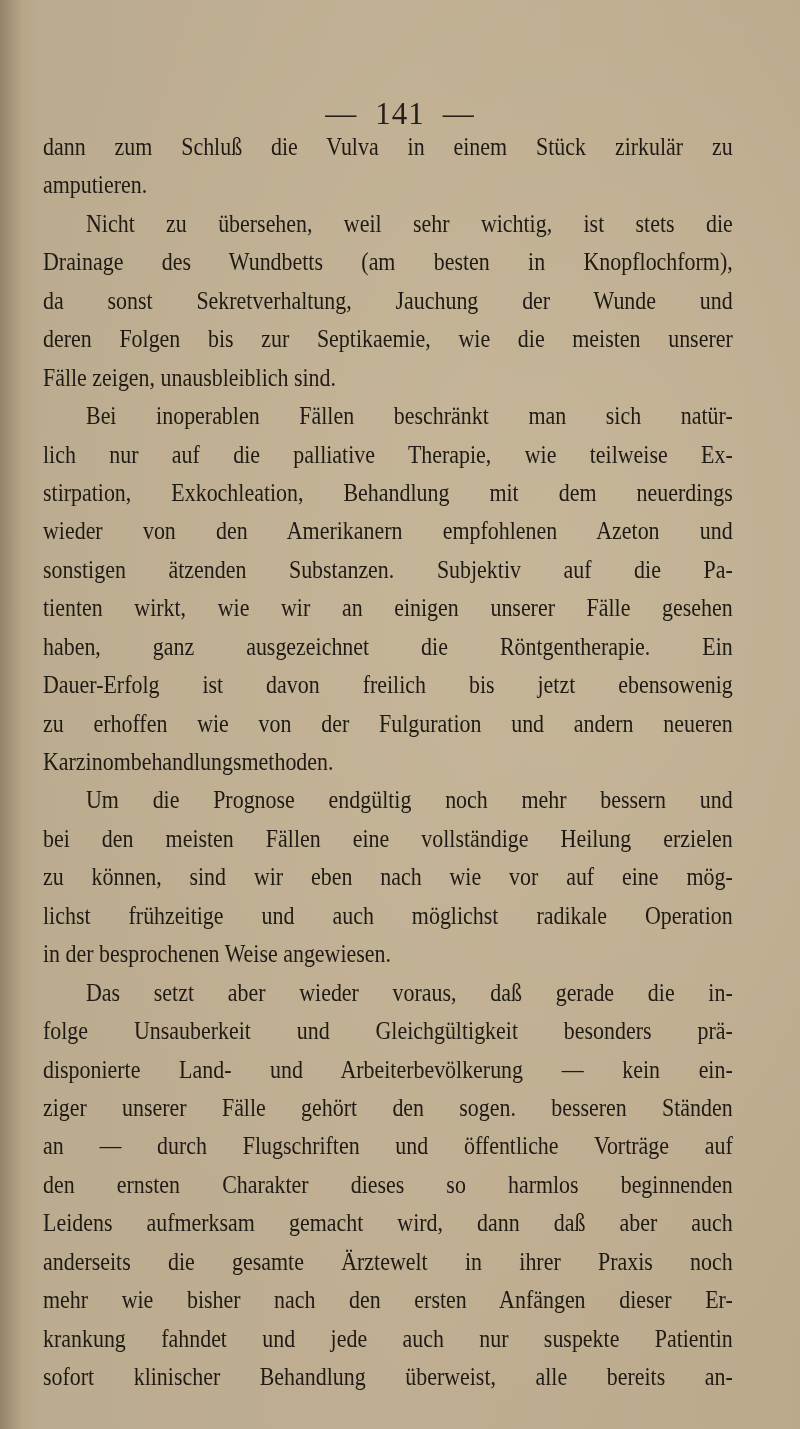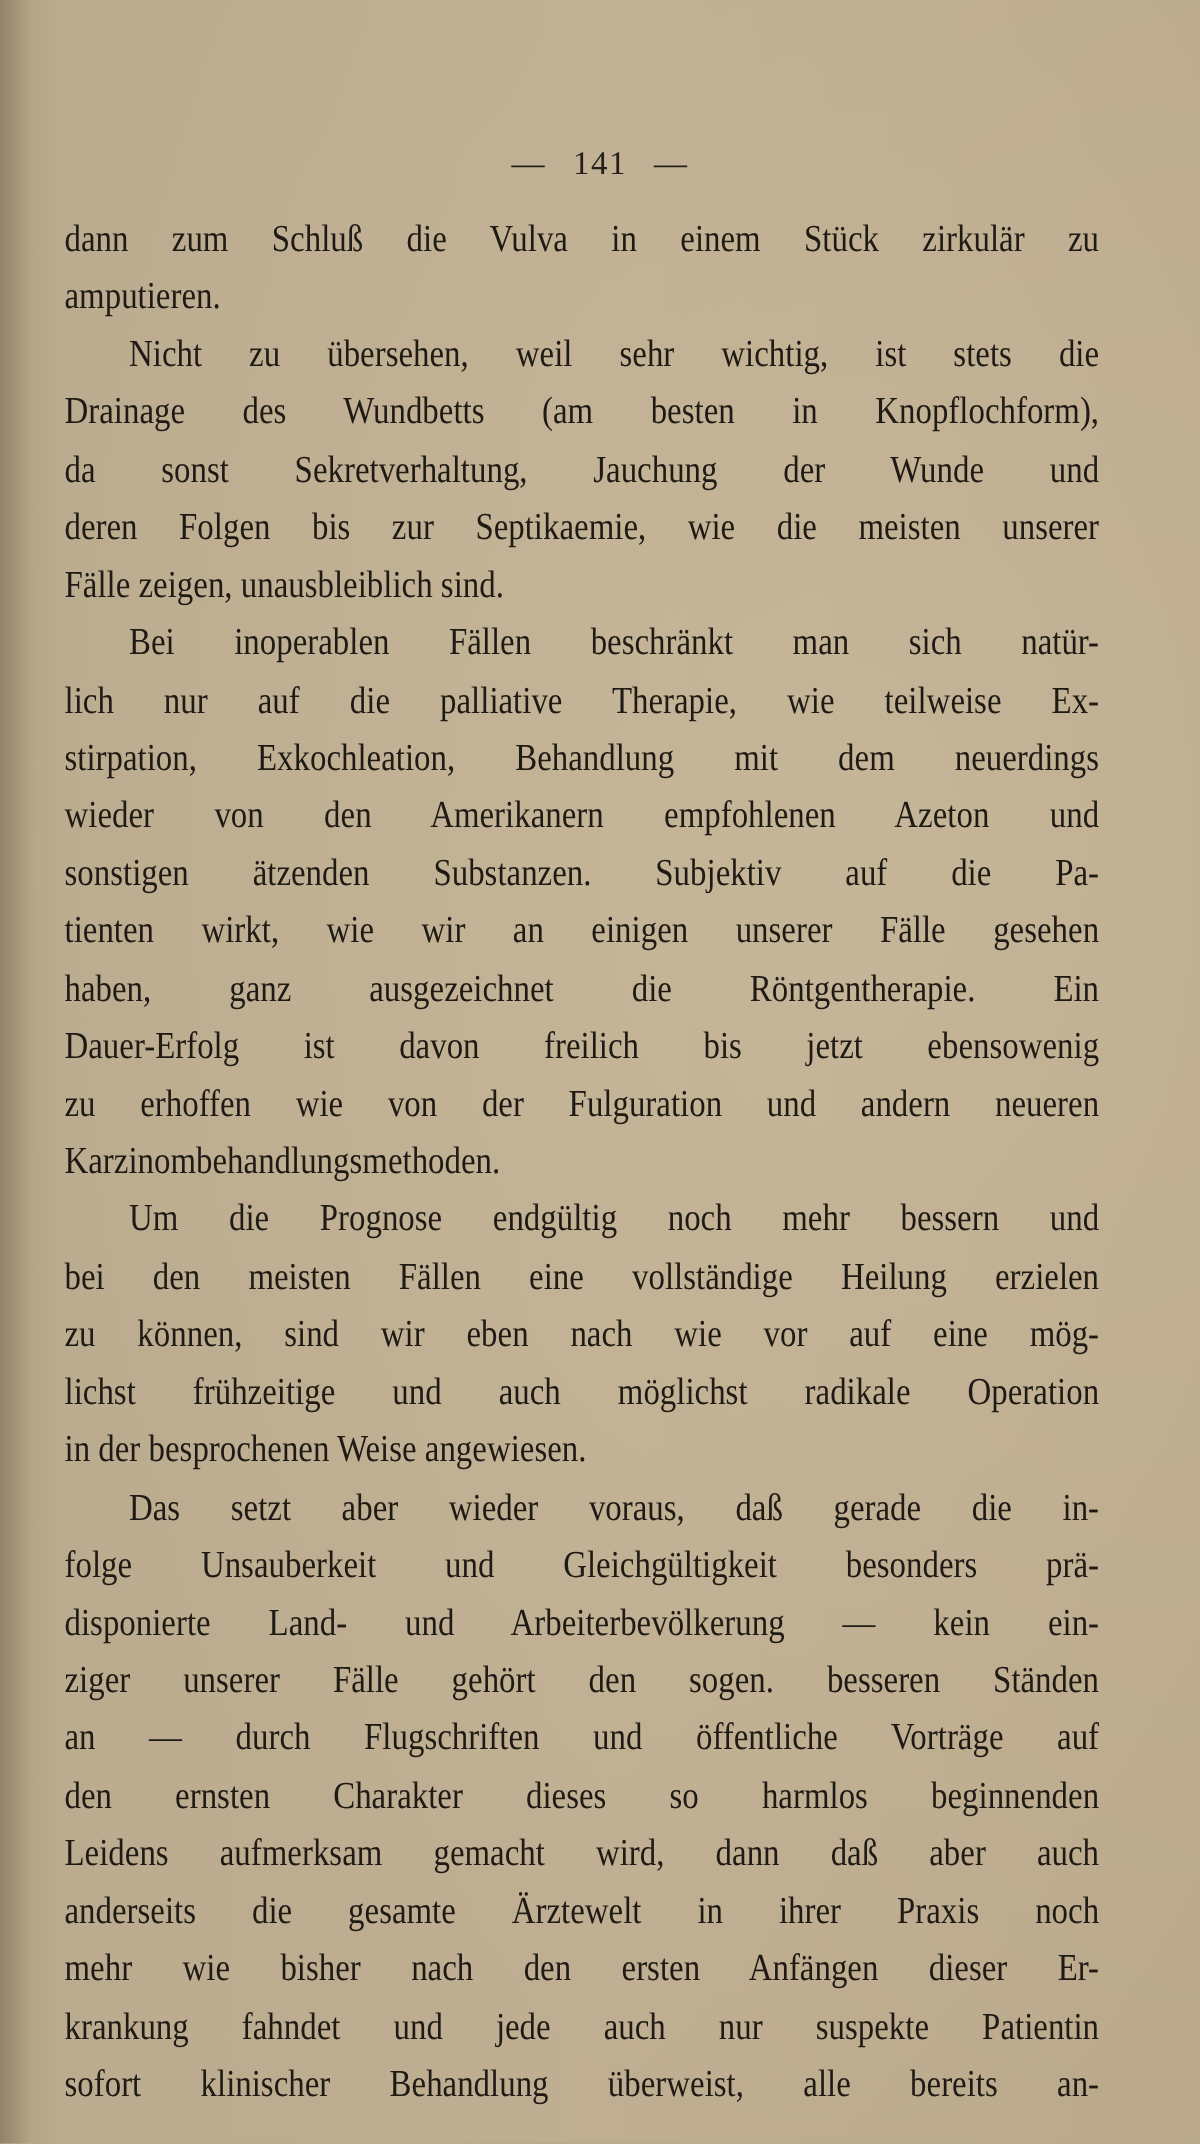--- a/index.html
+++ b/index.html
@@ -28,32 +28,32 @@
       left: 0; top: 0; bottom: 0;
       width: 22px;
       background: linear-gradient(90deg, rgba(110,95,70,0.35), rgba(110,95,70,0));
     }
     .page-number {
       position: absolute;
       top: 96px;
       left: 0;
       width: 800px;
       text-align: center;
-      font-size: 22px;
+      font-size: 31px;
       color: #241f18;
       letter-spacing: 1px;
     }
     .page-number .dash {
       display: inline-block;
       margin: 0 18px;
     }
     .text-body {
       position: absolute;
       left: 43px;
-      top: 140px;
+      top: 128px;
       width: 690px;
     }
     .line {
       height: 38.45px;
       line-height: 38.45px;
       font-size: 25.5px;
       color: #1f1a14;
       white-space: nowrap;
       text-align: justify;
       text-align-last: justify;

